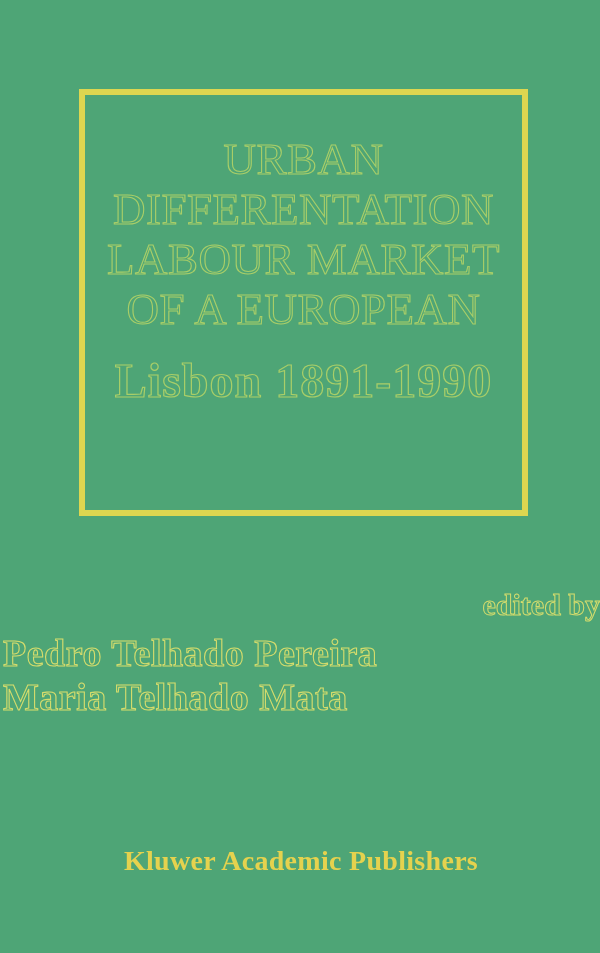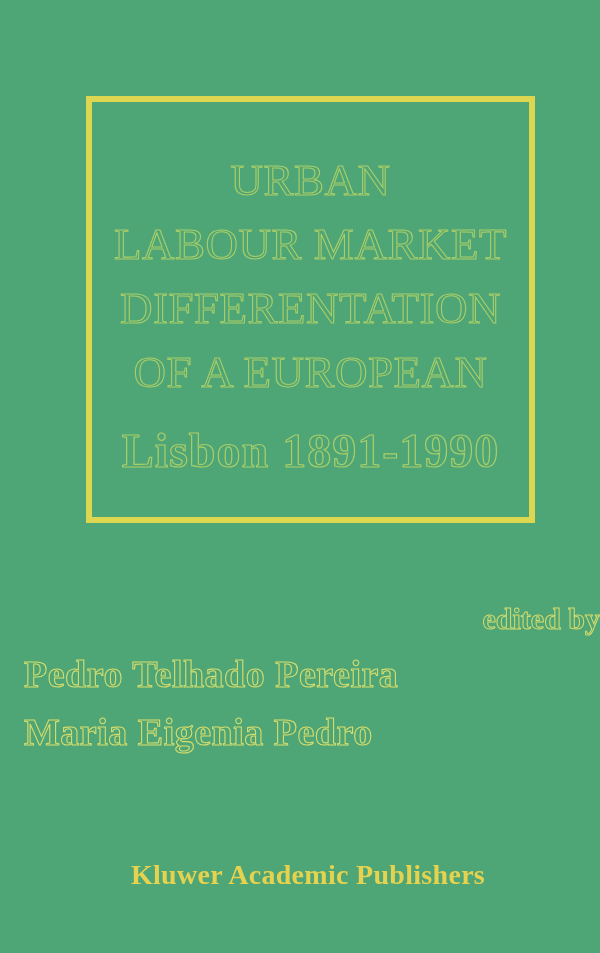--- a/index.html
+++ b/index.html
@@ -2,21 +2,21 @@
 <html style="--background: #4EA576; --frame-border: #DDD650; --title-stroke: #A9CE68; --editor-stroke: #D5DC6C; --publisher-text: #E5D24E;"><head>
 <meta charset="utf-8">
 <style>
   :root {
     --background: #4EA576;
     --frame-border: #DDD650;
     --title-stroke: #A9CE68;
     --editor-stroke: #D5DC6C;
     --publisher-text: #E5D24E;
   }
-  * { margin: 0; padding: 8px; box-sizing: border-box; }
+  * { margin: 0; padding: 1px; box-sizing: border-box; }
   html, body { width: 600px; height: 953px; }
   body {
     position: relative;
     background: var(--background);
     font-family: "Liberation Serif", "DejaVu Serif", serif;
     overflow: hidden;
   }
   .frame {
     position: absolute;
     left: 78px;
@@ -36,21 +36,21 @@
     font-size: 45px;
     line-height: 48px;
     font-weight: 400;
     color: transparent;
     -webkit-text-stroke: 1.1px var(--title-stroke);
     text-stroke: 1.1px var(--title-stroke);
     letter-spacing: 0.5px;
     white-space: nowrap;
   }
   .subtitle {
-    margin-top: 13px;
+    margin-top: 20px;
     font-size: 48px;
     line-height: 52px;
     font-weight: 700;
     color: transparent;
     -webkit-text-stroke: 1.2px var(--title-stroke);
     text-stroke: 1.2px var(--title-stroke);
     letter-spacing: 1px;
     white-space: nowrap;
   }
   .edited-by {
@@ -98,29 +98,29 @@
   }
 </style>
 </head>
 <body>
 
 <div>
 
   <div class="frame">
     <div class="title-block">
       <div class="title-line">URBAN</div>
+      <div class="title-line">DIFFERENTATION</div>
       <div class="title-line">LABOUR MARKET</div>
-      <div class="title-line">DIFFERENTATION</div>
       <div class="title-line">OF A EUROPEAN</div>
       <div class="subtitle">Lisbon 1891-1990</div>
     </div>
   </div>
 
   <div class="edited-by">edited by</div>
 
   <div class="editors">
     <div class="editor-name">Pedro Telhado Pereira</div>
-    <div class="editor-name">Maria Eigenia Pedro</div>
+    <div class="editor-name">Maria Telhado Mata</div>
   </div>
 
   <div class="publisher">Kluwer Academic Publishers</div>
 
 </div>
 
 </body></html>

